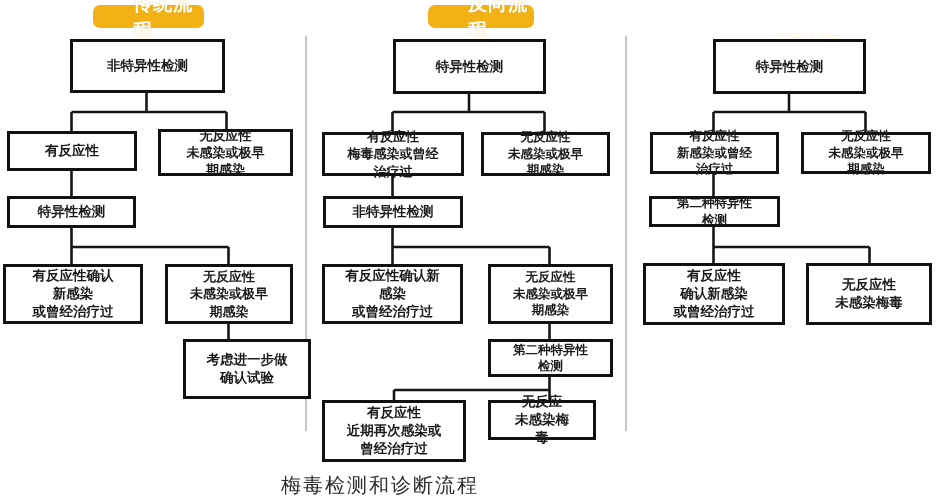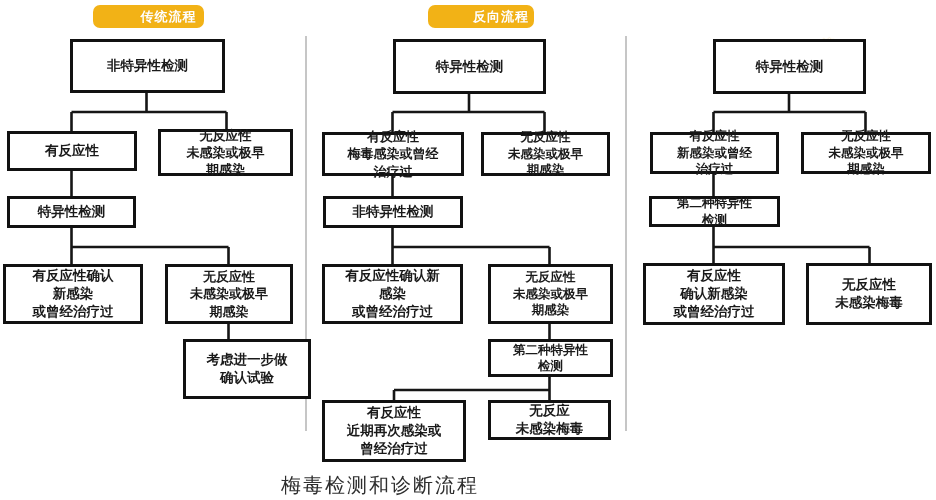--- a/index.html
+++ b/index.html
@@ -12,21 +12,21 @@
     background: #ffffff;
     overflow: hidden;
   }
   .badge {
     position: absolute;
     height: 23px;
     border-radius: 7px;
     background: #F2B216;
     color: #ffffff;
     font-weight: bold;
-    font-size: 13px;
+    font-size: 19px;
     letter-spacing: 1px;
     display: flex;
     align-items: center;
     justify-content: center;
     text-shadow: 0 0 1px rgba(220,160,20,0.6);
     padding-left: 40px;
   }
   .node {
     position: absolute;
     background: #ffffff;
@@ -112,21 +112,21 @@
   <div class="node" style="left:481px; top:132px; width:129px; height:44px; font-size:12.5px;">无反应性
 未感染或极早期感染</div>
   <div class="node" style="left:323px; top:196px; width:140px; height:32px;">非特异性检测</div>
   <div class="node" style="left:322px; top:264px; width:141px; height:60px;">有反应性确认新感染
 或曾经治疗过</div>
   <div class="node" style="left:488px; top:264px; width:125px; height:60px; font-size:12.5px;">无反应性
 未感染或极早期感染</div>
   <div class="node" style="left:488px; top:339px; width:125px; height:38px; font-size:12.5px;">第二种特异性检测</div>
   <div class="node" style="left:322px; top:400px; width:144px; height:62px;">有反应性
 近期再次感染或曾经治疗过</div>
-  <div class="node" style="left:488px; top:400px; width:123px; height:40px;">无反应
+  <div class="node" style="left:488px; top:400px; width:108px; height:40px;">无反应
 未感染梅毒</div>
 
   <div class="badge" style="left:735px; top:5px; width:106px;margin-top:37px;">ECDC*流程</div>
   <div class="node" style="left:713px; top:39px;  width:153px; height:55px;">特异性检测</div>
   <div class="node" style="left:650px; top:132px; width:129px; height:42px; font-size:12.5px;">有反应性
 新感染或曾经治疗过</div>
   <div class="node" style="left:801px; top:132px; width:130px; height:42px; font-size:12.5px;">无反应性
 未感染或极早期感染</div>
   <div class="node" style="left:649px; top:196px; width:131px; height:31px; font-size:12.5px;">第二种特异性检测</div>
   <div class="node" style="left:643px; top:263px; width:142px; height:62px;">有反应性

